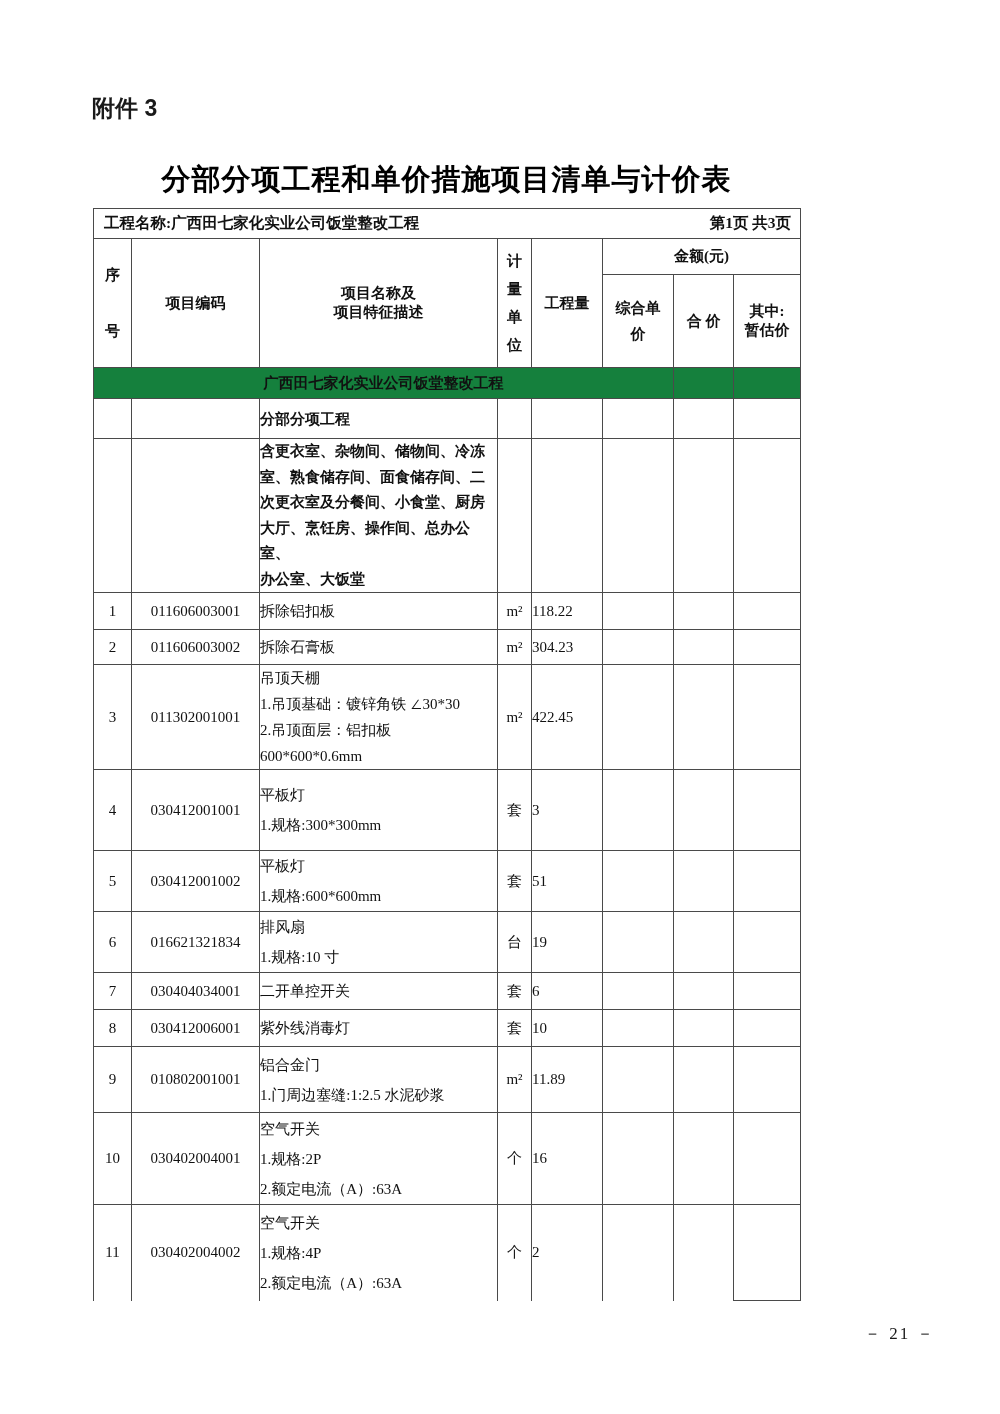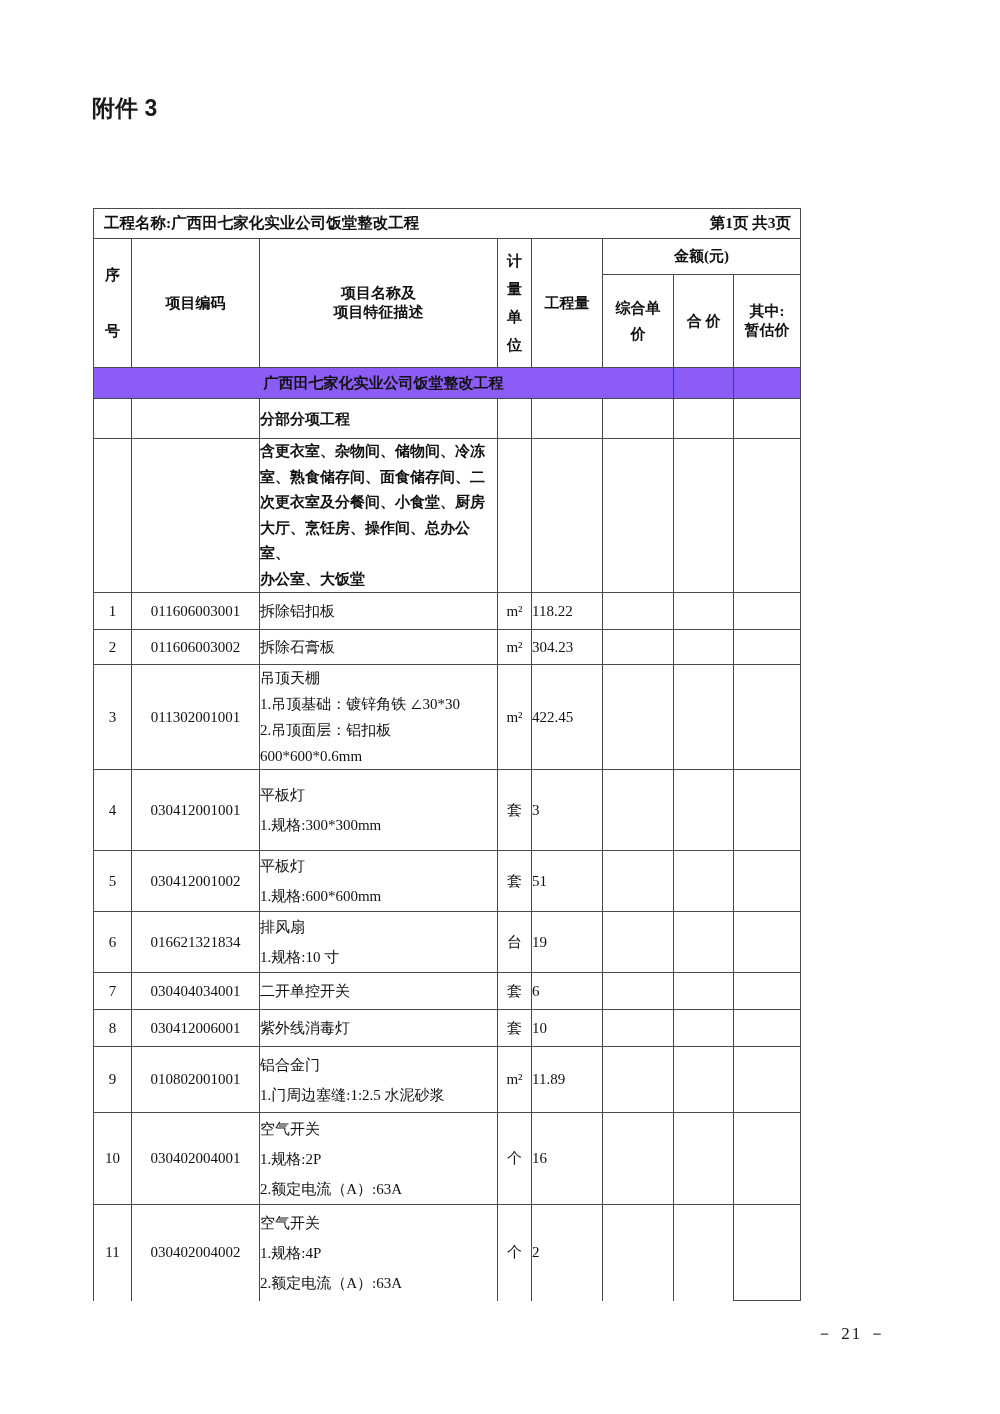--- a/index.html
+++ b/index.html
@@ -33,44 +33,45 @@
   .info-left{ font-weight:bold; font-size:15.5px; }
   .info-right{ font-weight:bold; font-size:15.5px; }
   
   .hc{ font-weight:bold; text-align:center; }
   .pre{ white-space:pre-line; }
   .vcell{ width:1.1em; margin:8px auto; word-break:break-all; text-align:center; font-weight:bold; }
   .v-sn{ line-height:56px; }
   .v-unit{ line-height:28px; }
   .wrap3{ display:inline-block; max-width:3.4em; word-break:break-all; line-height:26px; }
   
-  .r-gray td{ background:#8b5cf6; }
+  .r-gray td{ background:#15803d; }
   .r-gray .sec{ font-weight:bold; text-align:center; }
   
   td.desc{ text-align:left; padding:2px 6px 2px 11px; line-height:30px; white-space:pre-line; }
   td.desc.tight{ line-height:26px; }
   td.desc.scope{ line-height:25.5px; font-weight:bold; }
   td.desc.bold{ font-weight:bold; }
   td.cc{ text-align:center; }
   td.qty{ text-align:left; padding-left:13px; }
   
   tr.cut td{ border-bottom:none; }
   tr.cut td.keep{ border-bottom:1px solid #4a4a4a; }
   .page-number{
-    position:absolute; left:816px; top:1322px;
+    position:absolute; left:864px; top:1322px;
     font-size:17px; color:#1a1a1a; letter-spacing:2px;
   }
 </style>
 </head>
 <body>
 
 <div class="sheet">
 
   <div class="attachment">附件 3</div>
 
+  <div class="doc-title">分部分项工程和单价措施项目清单与计价表</div>
 
   <table class="pricing">
     <colgroup>
       <col style="width:38px">
         <col style="width:128px">
         <col style="width:238px">
         <col style="width:34px">
       <col style="width:71px">
         <col style="width:71px">
         <col style="width:60px">

